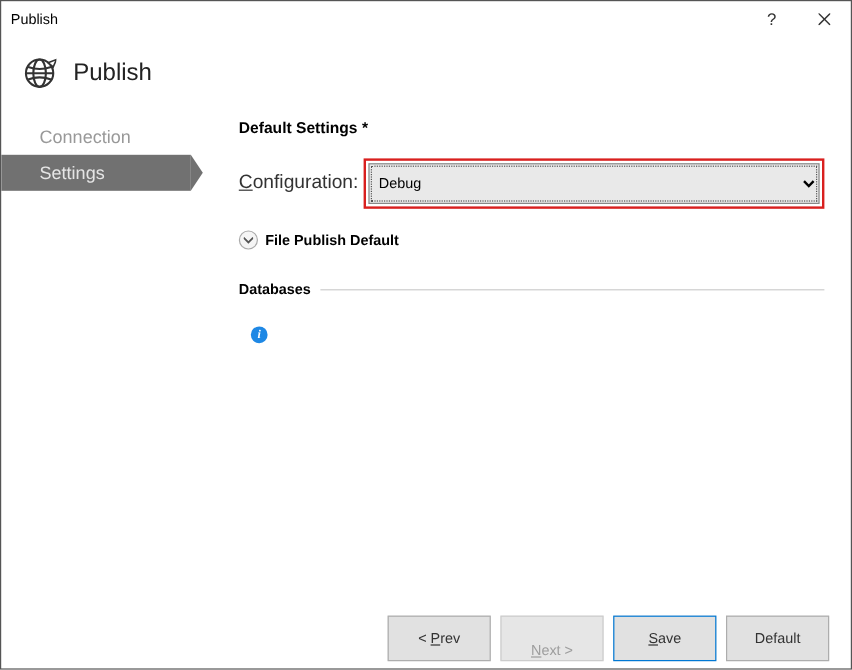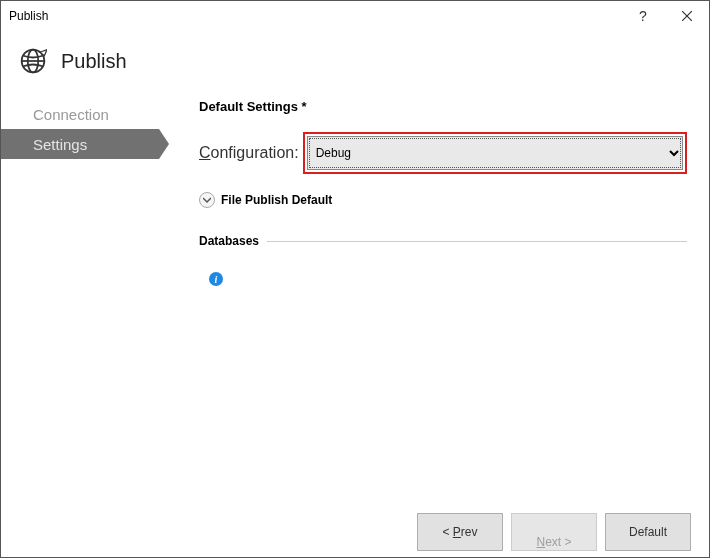--- a/index.html
+++ b/index.html
@@ -270,14 +270,17 @@
   </div>
 </div>
 
 <div class="footer">
   <button class="btn">
     <span>&lt; <span class="underline">P</span>rev</span>
   </button>
   <button class="btn" disabled="">
     <span><span class="underline">N</span>ext &gt;</span>
   </button>
+  <button class="btn primary">
+    <span><span class="underline">S</span>ave</span>
+  </button>
   <button class="btn">Default</button>
 </div>
 
 </body></html>

